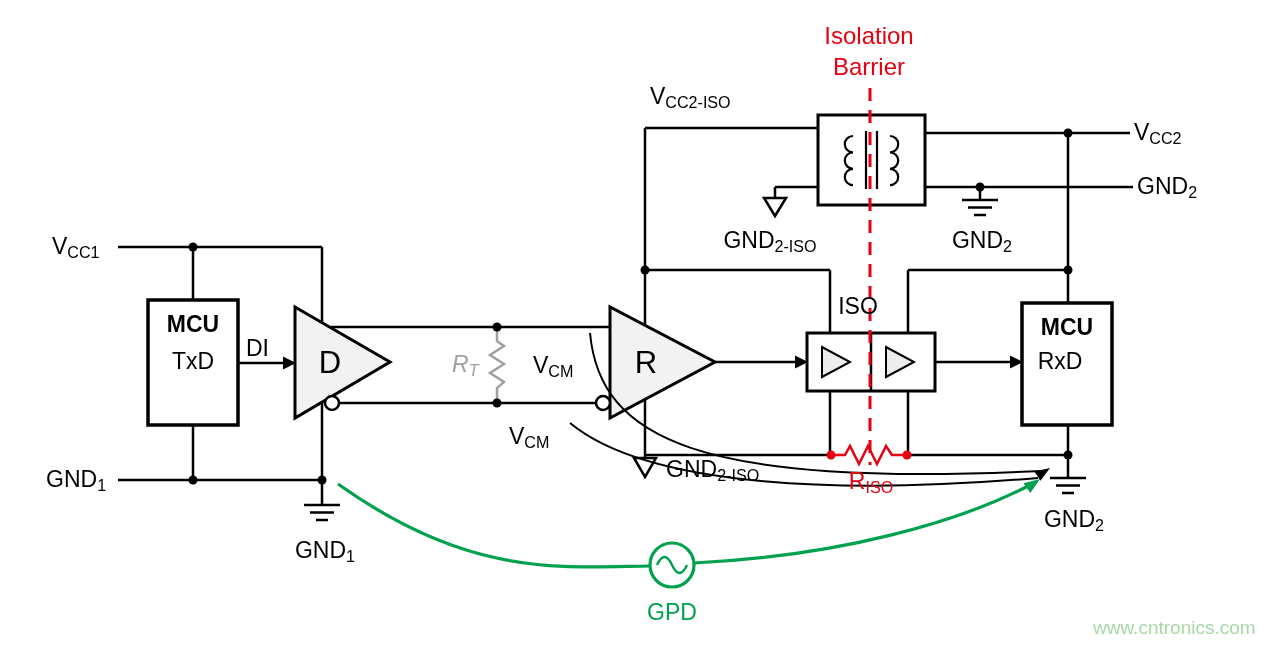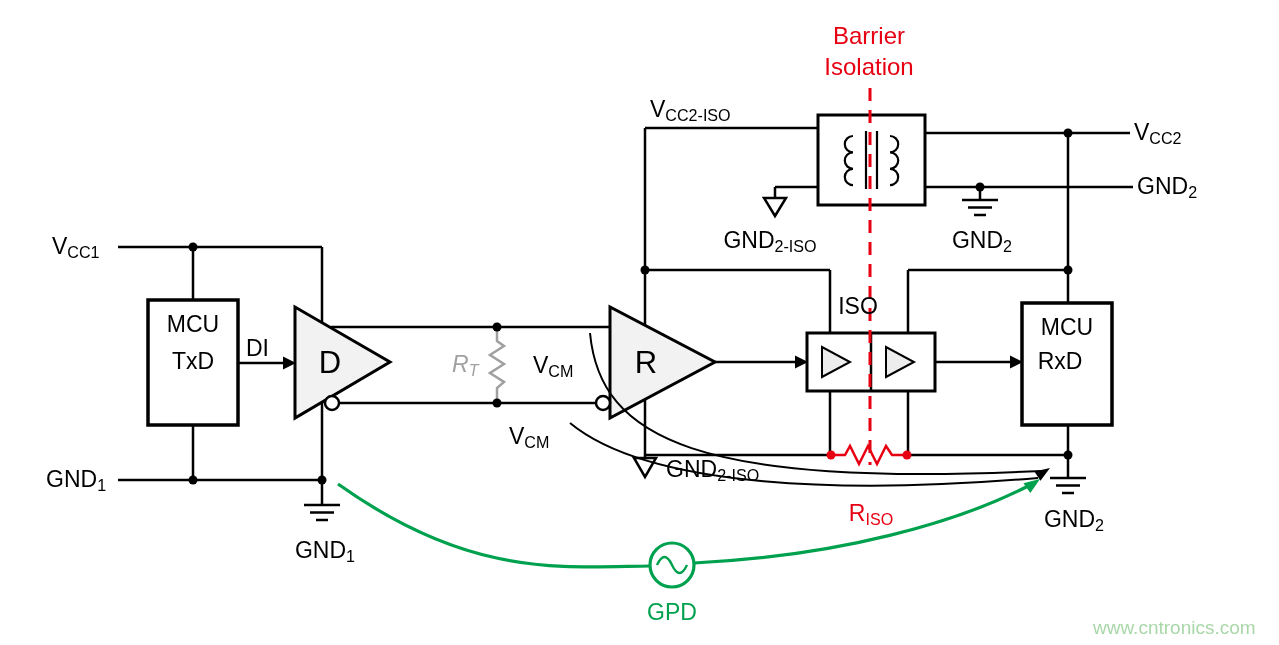--- a/index.html
+++ b/index.html
@@ -7,25 +7,25 @@
   #stage {
     position:relative; width:1279px; height:645px; background:#ffffff;
     font-family:"Liberation Sans", sans-serif; overflow:hidden;
   }
   #stage svg { position:absolute; left:0; top:0; z-index:1; }
   .lbl {
     position:absolute; font-size:23px; color:#000; white-space:nowrap;
     line-height:1.15; z-index:2;
   }
   .lbl .s { font-size:70%; position:relative; top:0.27em; }
-  .bold { font-weight:normal; }
+  .bold { font-weight:bold; }
   .center { text-align:center; }
   .gate { font-size:31px; }
   .gray { color:var(--c-gray,#a0a0a0);font-style:italic; }
-  .red { color:var(--c-red,#e60012);margin-top:32px; }
+  .red { color:var(--c-red,#e60012); }
   .green { color:var(--c-green,#00a14e); font-weight:normal; }
   .barrier { font-size:24px; line-height:1.3; color:var(--c-red,#e60012); }
   .wm { color:var(--c-wm,#a9d7a9); font-size:19px; }
 </style>
 </head>
 <body>
 
 <div id="stage" style="--c-red: #e60012; --c-green: #00a14e; --c-gray: #a0a0a0; --c-wm: #a9d7a9; --c-tri: #f2f2f2;">
 
   <svg width="1279" height="645" viewBox="0 0 1279 645">
@@ -136,29 +136,29 @@
   <div class="lbl center" style="left:148px;top:348px;width:90px">TxD</div>
   <div class="lbl" style="left:246px;top:335px">DI</div>
   <div class="lbl gate center" style="left:295px;top:345px;width:70px">D</div>
 
   <div class="lbl gray" style="left:452px;top:351px"><span>R</span><span class="s">T</span></div>
   <div class="lbl" style="left:533px;top:352px"><span>V</span><span class="s">CM</span></div>
   <div class="lbl" style="left:509px;top:423px"><span>V</span><span class="s">CM</span></div>
 
   <div class="lbl gate center" style="left:610px;top:345px;width:72px">R</div>
 
-  <div class="lbl" style="left:650px;top:96px"><span>V</span><span class="s">CC2-ISO</span></div>
+  <div class="lbl" style="left:650px;top:83px"><span>V</span><span class="s">CC2-ISO</span></div>
   <div class="lbl center" style="left:705px;top:227px;width:130px"><span>GND</span><span class="s">2-ISO</span></div>
   <div class="lbl center" style="left:932px;top:227px;width:100px"><span>GND</span><span class="s">2</span></div>
   <div class="lbl" style="left:1134px;top:119px"><span>V</span><span class="s">CC2</span></div>
   <div class="lbl" style="left:1137px;top:173px"><span>GND</span><span class="s">2</span></div>
 
   <div class="lbl barrier center" style="left:790px;top:20px;width:158px">
+    <div>Isolation</div>
     <div>Barrier</div>
-    <div>Isolation</div>
   </div>
 
   <div class="lbl center" style="left:798px;top:293px;width:120px">ISO</div>
 
   <div class="lbl" style="left:666px;top:456px"><span>GND</span><span class="s">2-ISO</span></div>
   <div class="lbl red center" style="left:831px;top:468px;width:80px"><span>R</span><span class="s">ISO</span></div>
 
   <div class="lbl bold center" style="left:1022px;top:314px;width:90px">MCU</div>
   <div class="lbl center" style="left:1022px;top:348px;width:76px">RxD</div>
 

